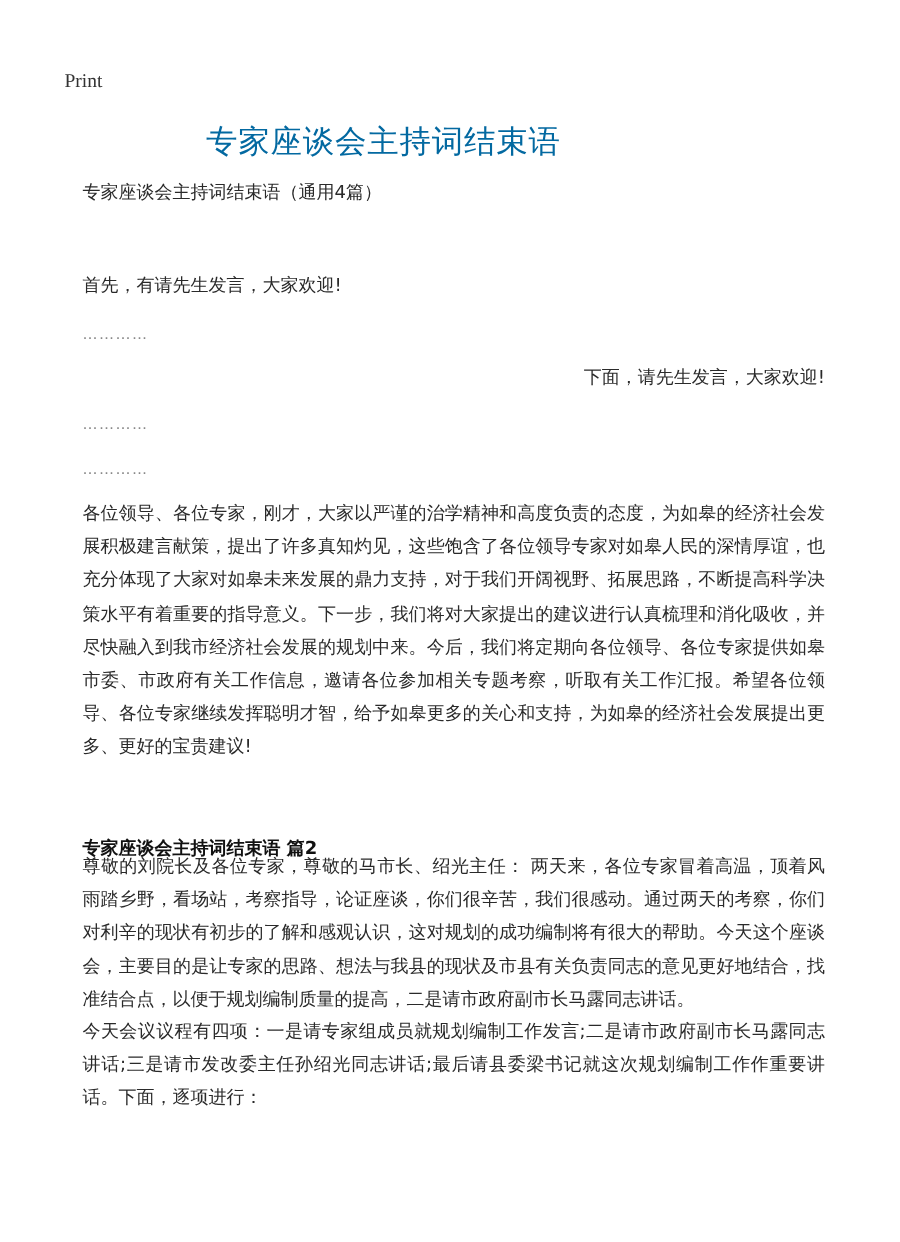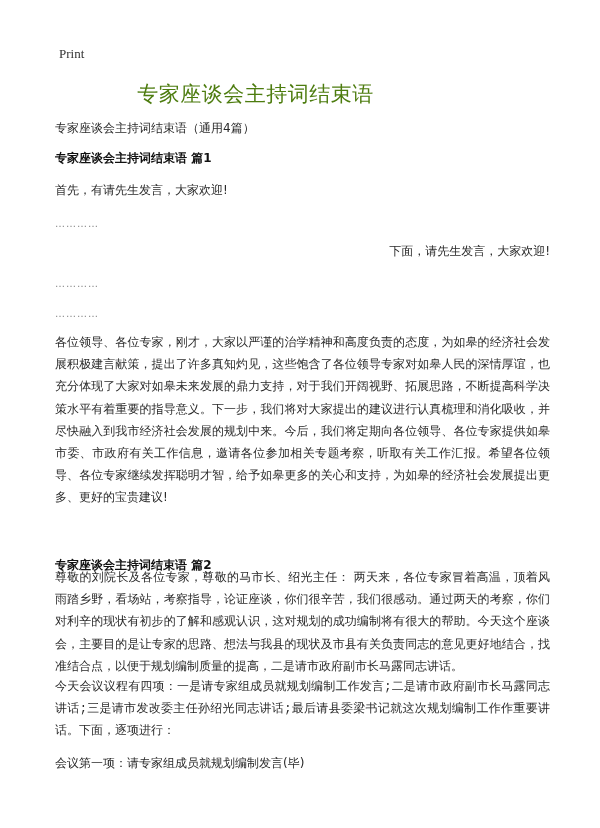--- a/index.html
+++ b/index.html
@@ -1,54 +1,52 @@
 <!DOCTYPE html>
 <html><head>
 <meta charset="utf-8">
 <style>
   html, body { margin: 0; padding: 0; background: #ffffff; }
   body { width: 600px; height: 828px; overflow: hidden; position: relative;
          font-family: "DejaVu Sans", sans-serif; color: #222; }
   .page { position: absolute; left: 0; top: 0; width: 600px; height: 828px; }
-  .print { position: absolute; left: 59px; top: 46px; font-family: "Liberation Serif", serif;
+  .print { position: absolute; left: 43px; top: 46px; font-family: "Liberation Serif", serif;
            font-size: 13px; color: #333; text-align: right; }
   .title { position: absolute; left: 0; width: 511px; top: 80px; text-align: center;
-           font-size: 21px; color: #4d7c0f; letter-spacing: 0.5px; }
+           font-size: 21px; color: #0369a1; letter-spacing: 0.5px; }
   .block { position: absolute; left: 55px; width: 495px; font-size: 12px; color: #2a2a2a; }
   .subtitle { top: 120px; }
   .heading { font-weight: bold; color: #111; }
   .h1 { top: 150px; }
   .p-first { top: 182px; }
   .dots { font-size: 10px; color: #888; letter-spacing: 1px; }
   .d1 { top: 218px; }
   .p-next { top: 243px; text-align: right; }
   .d2 { top: 278px; }
   .d3 { top: 308px; }
   .para { line-height: 22.2px; text-align: justify; }
   .p1 { top: 331px; }
   .p-end { top: 505px; }
   .h2 { top: 537px; margin-top: 20px; }
   .p2 { top: 566px; }
-  .p3 { top: 676px; font-family: Liberation Mono, monospace; }
+  .p3 { top: 676px; }
   .p4 { top: 752px; }
 </style>
 </head>
 <body>
 
 <div class="page">
   <div class="print">Print</div>
   <div class="title">专家座谈会主持词结束语</div>
 
   <div class="block subtitle">专家座谈会主持词结束语（通用4篇）</div>
 
-  <div class="block heading h1">专家座谈会主持词结束语 篇1</div>
   <div class="block p-first">首先，有请先生发言，大家欢迎!</div>
   <div class="block dots d1">…………</div>
   <div class="block p-next">下面，请先生发言，大家欢迎!</div>
   <div class="block dots d2">…………</div>
   <div class="block dots d3">…………</div>
   <div class="block para p1">各位领导、各位专家，刚才，大家以严谨的治学精神和高度负责的态度，为如皋的经济社会发展积极建言献策，提出了许多真知灼见，这些饱含了各位领导专家对如皋人民的深情厚谊，也充分体现了大家对如皋未来发展的鼎力支持，对于我们开阔视野、拓展思路，不断提高科学决策水平有着重要的指导意义。下一步，我们将对大家提出的建议进行认真梳理和消化吸收，并尽快融入到我市经济社会发展的规划中来。今后，我们将定期向各位领导、各位专家提供如皋市委、市政府有关工作信息，邀请各位参加相关专题考察，听取有关工作汇报。希望各位领导、各位专家继续发挥聪明才智，给予如皋更多的关心和支持，为如皋的经济社会发展提出更多、更好的宝贵建议!</div>
 
   <div class="block heading h2">专家座谈会主持词结束语 篇2</div>
   <div class="block para p2">尊敬的刘院长及各位专家，尊敬的马市长、绍光主任： 两天来，各位专家冒着高温，顶着风雨踏乡野，看场站，考察指导，论证座谈，你们很辛苦，我们很感动。通过两天的考察，你们对利辛的现状有初步的了解和感观认识，这对规划的成功编制将有很大的帮助。今天这个座谈会，主要目的是让专家的思路、想法与我县的现状及市县有关负责同志的意见更好地结合，找准结合点，以便于规划编制质量的提高，二是请市政府副市长马露同志讲话。</div>
   <div class="block para p3">今天会议议程有四项：一是请专家组成员就规划编制工作发言;二是请市政府副市长马露同志讲话;三是请市发改委主任孙绍光同志讲话;最后请县委梁书记就这次规划编制工作作重要讲话。下面，逐项进行：</div>
-  <div class="block para p4">会议第一项：请专家组成员就规划编制发言(毕)</div>
 </div>
 
 </body></html>

